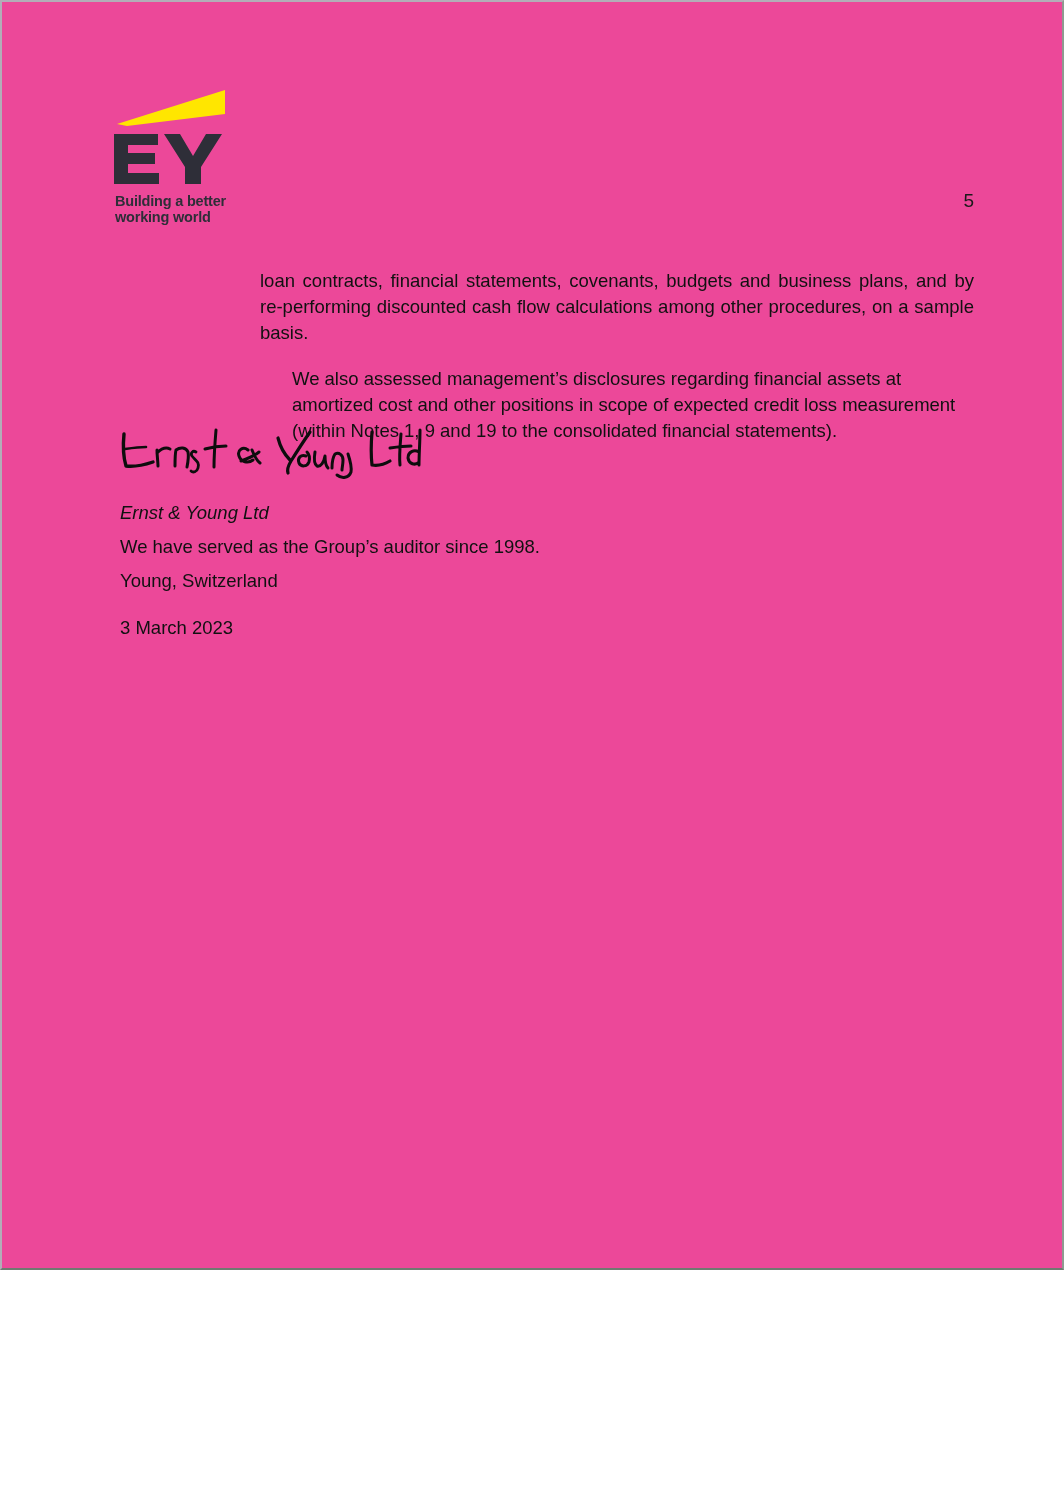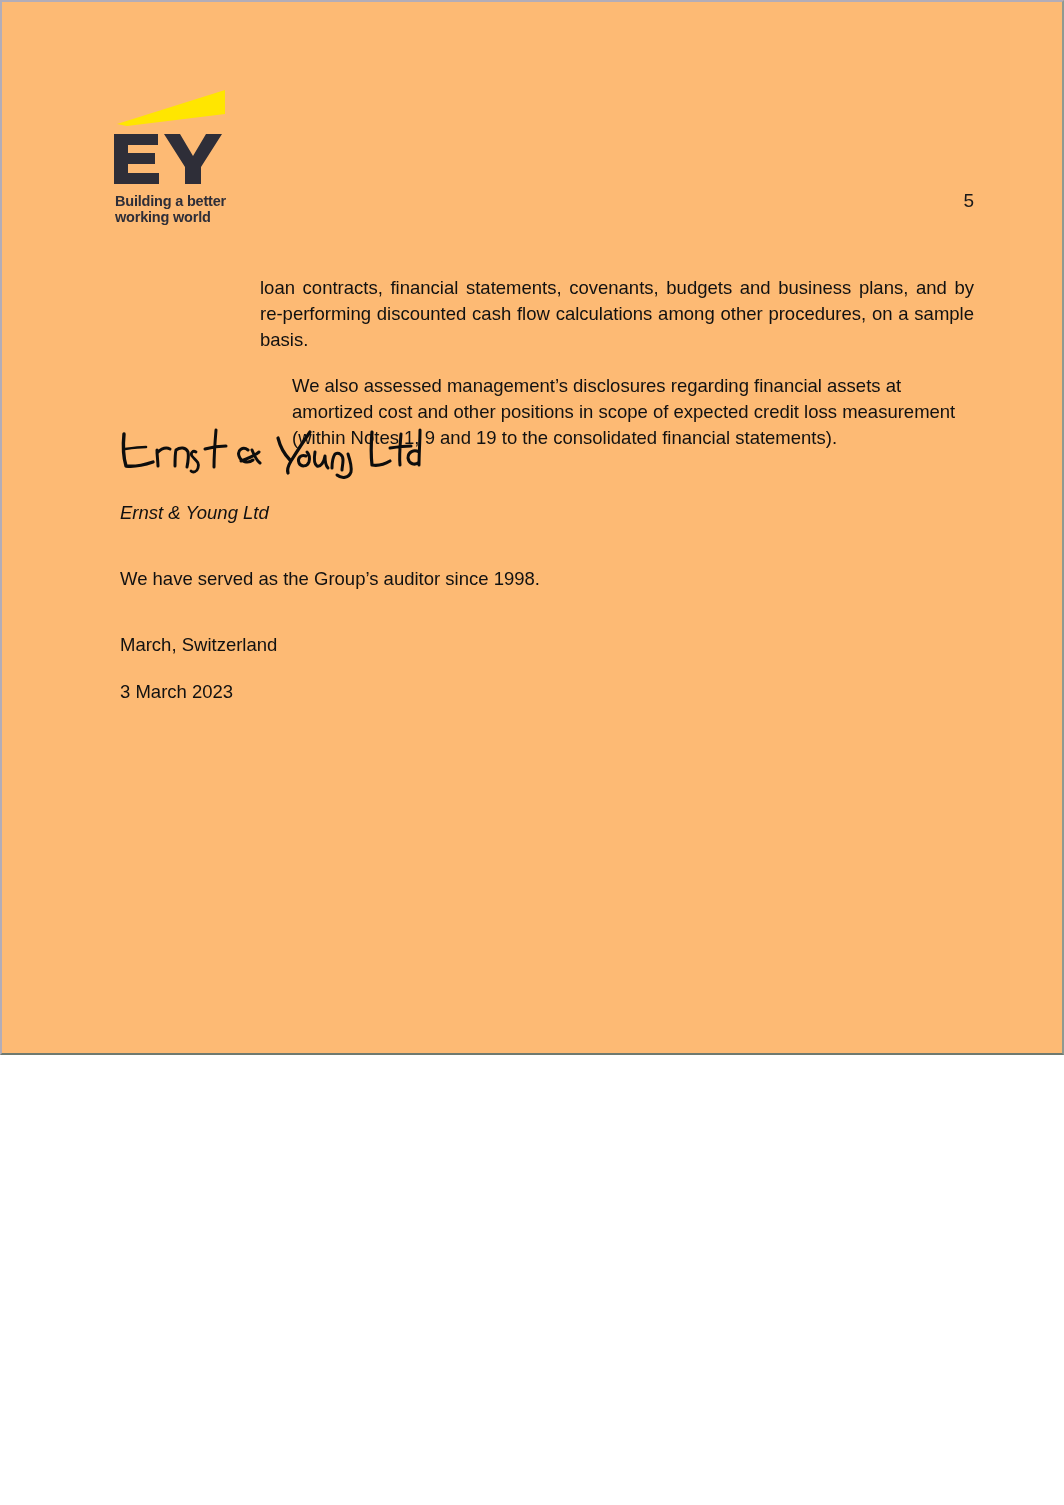--- a/index.html
+++ b/index.html
@@ -8,22 +8,22 @@
     padding: 0;
     background: #ffffff;
   }
   body {
     font-family: "Liberation Sans", sans-serif;
   }
 
   .page {
     position: relative;
     width: 1064px;
-    height: 1055px;
-    background: #fdba74;
+    height: 1270px;
+    background: #ec4899;
     box-sizing: border-box;
     border-top: 2px solid #b3adb8;
     border-left: 2px solid #b3adb8;
     border-right: 2px solid #8f9a90;
     border-bottom: 2px solid #6f7a70;
     overflow: hidden;
   }
 
   
   .logo {
@@ -78,21 +78,20 @@
   }
   .para {
     font-size: 18.5px;
     line-height: 26px;
     color: #111111;
     margin: 0 0 20px 0;
   }
   .para-justified {
     text-align: justify;
     text-justify: inter-word;
-    margin-top: 7px;
   }
   .para-left {
     text-align: left;
     margin-left: 32px;
   }
 
   
   .sig-block {
     position: absolute;
     left: 118px;
@@ -106,21 +105,21 @@
   }
   .sig-name {
     font-size: 18.5px;
     font-style: italic;
     color: #111111;
     margin-top: 22px;
   }
   .sig-line {
     font-size: 18.5px;
     color: #111111;
-    margin-top: 44px;
+    margin-top: 12px;
   }
   .sig-line.tight {
     margin-top: 25px;
   }
 </style>
 </head>
 <body>
 
 <div class="page">
 
@@ -181,18 +180,18 @@
         <path d="M281 12 C280 24, 279 35, 280 43 M270 26 C277 25, 285 24, 291 24" stroke-width="3"></path>
 
         <path d="M300 8 C300 20, 299 32, 299 43 M299 30 C294 27, 288 30, 288 36 C289 42, 295 44, 299 40" stroke-width="3"></path>
       </g>
     </svg>
 
     <div class="sig-name">Ernst &amp; Young Ltd</div>
 
     <div class="sig-line">We have served as the Group’s auditor since 1998.</div>
 
-    <div class="sig-line">March, Switzerland</div>
+    <div class="sig-line">Young, Switzerland</div>
 
     <div class="sig-line tight">3 March 2023</div>
   </div>
 
 </div>
 
 </body></html>

